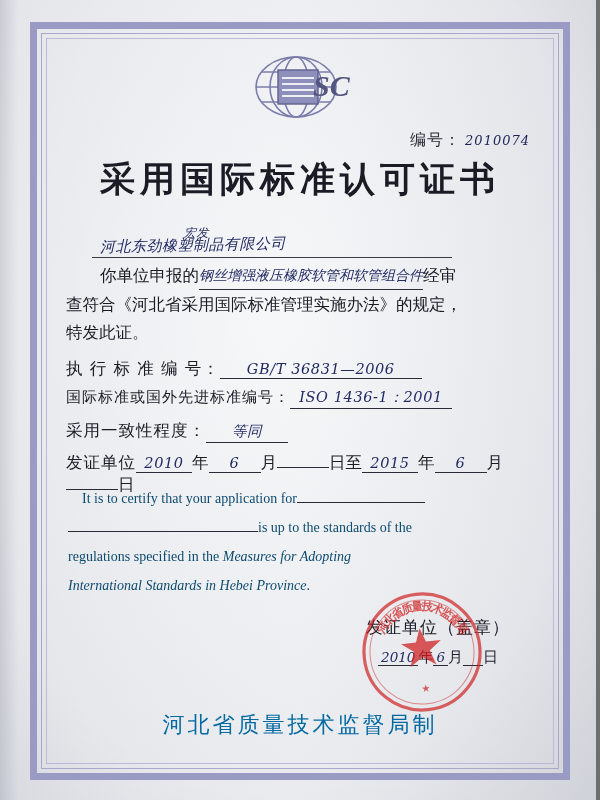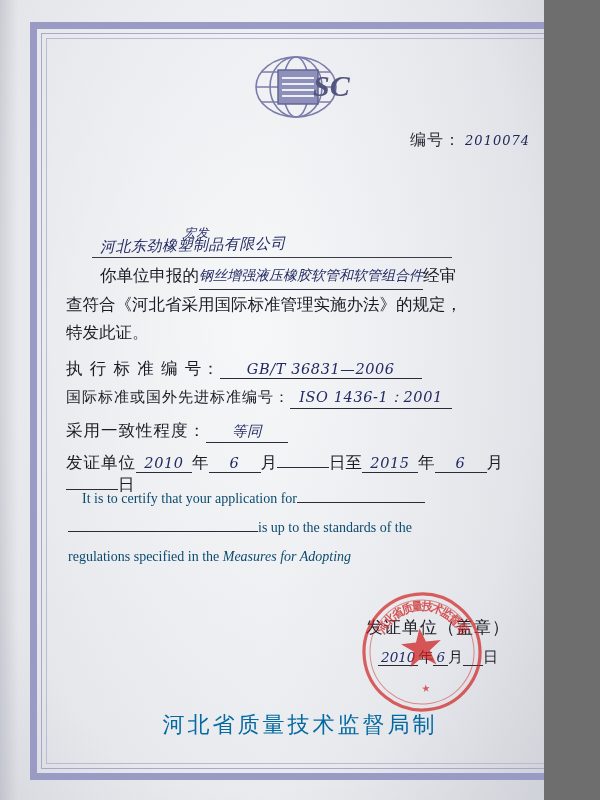--- a/index.html
+++ b/index.html
@@ -2,21 +2,21 @@
 <html><head>
 <meta charset="utf-8">
 <style>
   html, body {
     margin: 0;
     padding: 0;
     background: #6e6e6e;
   }
   #page {
     position: relative;
-    width: 544px;
+    width: 596px;
     height: 800px;
     background: #dedfe3;
     overflow: hidden;
     font-family: "Liberation Serif", serif;
   }
   
   .paper {
     position: absolute;
     left: 0; top: 0; right: 0; bottom: 0;
     background:
@@ -309,20 +309,21 @@
           <line x1="48" y1="40" x2="80" y2="40"></line>
         </g>
         <text x="79" y="40" font-family="Liberation Serif, serif" font-size="30" font-style="italic" fill="#53547f" font-weight="bold">SC</text>
       </svg>
     </div>
 
     <div class="serial">
       <span>编号：</span><span class="hand">2010074</span>
     </div>
 
+    <div class="title-cn">采用国际标准认可证书</div>
 
     <div class="company-line">
       <div class="underline"></div>
       <div class="company-mark hw-blue">宏发</div>
       <div class="company-name hw-blue">河北东劲橡塑制品有限公司</div>
     </div>
 
     <div class="body-block">
       <div class="body-row indent">
         <span>你单位申报的</span><span class="fill-hand">钢丝增强液压橡胶软管和软管组合件</span><span>经审</span>
@@ -349,20 +350,23 @@
 
     <div class="eng">
       <div>
         &nbsp;&nbsp;&nbsp;&nbsp;<span>It is to certify that your application for</span><span class="blank-line" style="width:128px"></span>
       </div>
       <div>
         <span class="blank-line" style="width:190px"></span><span>is up to the standards of the</span>
       </div>
       <div>
         <span>regulations specified in the </span><em>Measures  for  Adopting</em>
+      </div>
+      <div>
+        <em>International Standards in Hebei Province</em><span>.</span>
       </div>
     </div>
 
     <div class="issuer">发证单位（盖章）</div>
     <div class="issue-date">
       <span class="num">2010</span><span>年</span><span class="num">6</span><span>月</span><span class="num blank"></span><span>日</span>
     </div>
 
     <div class="stamp">
       <svg width="128" height="128" viewBox="0 0 128 128">

